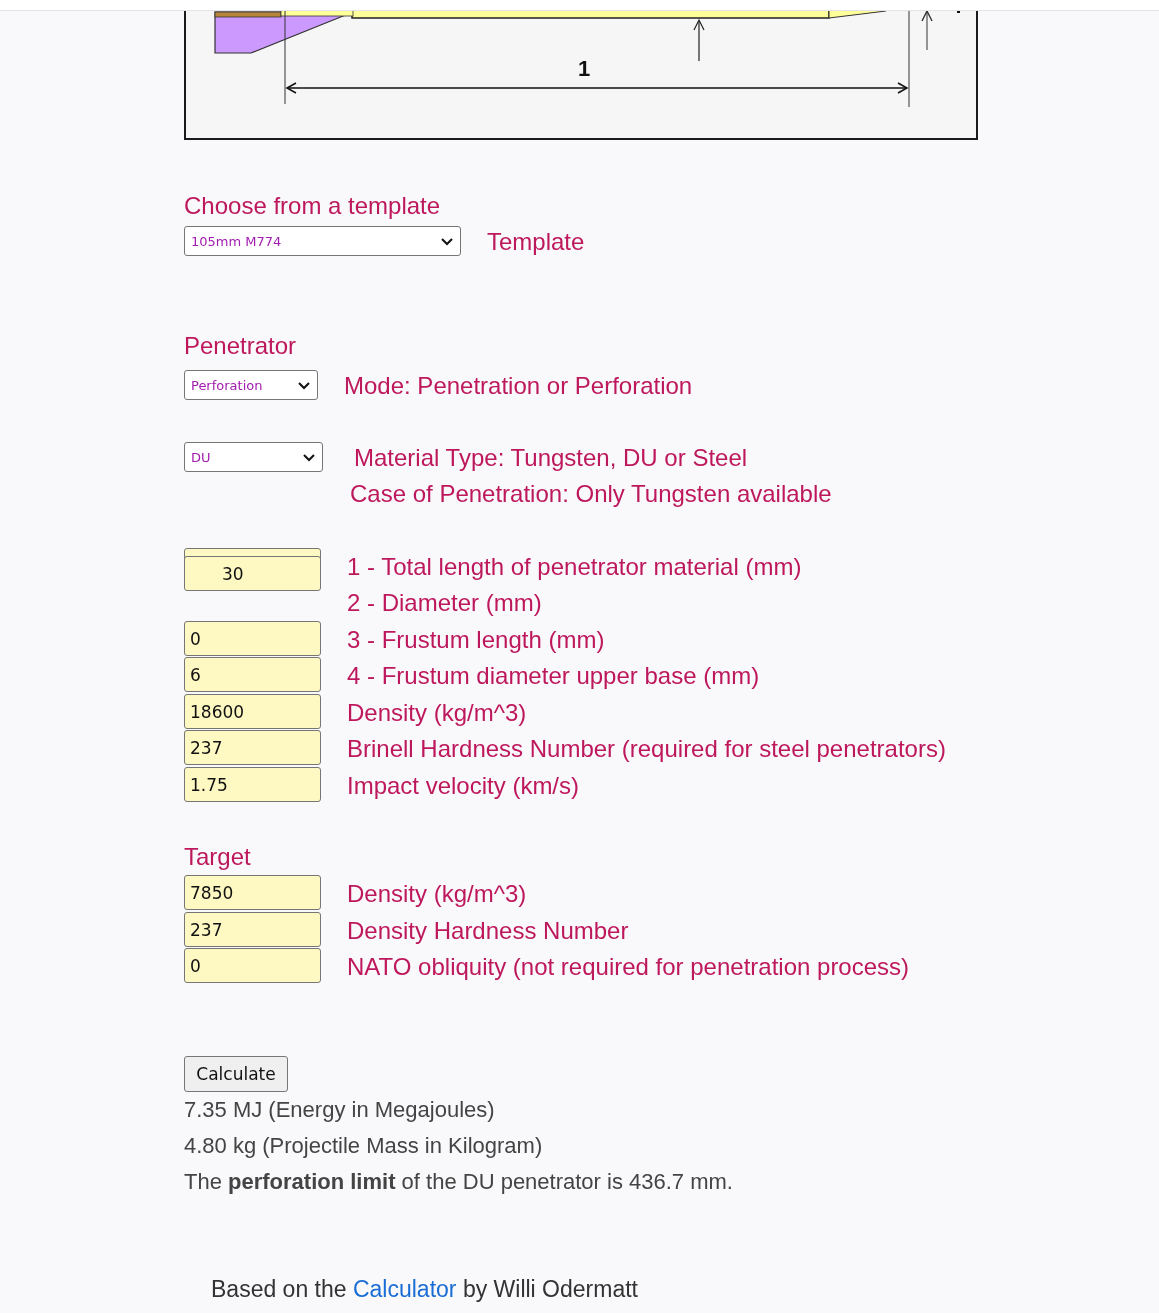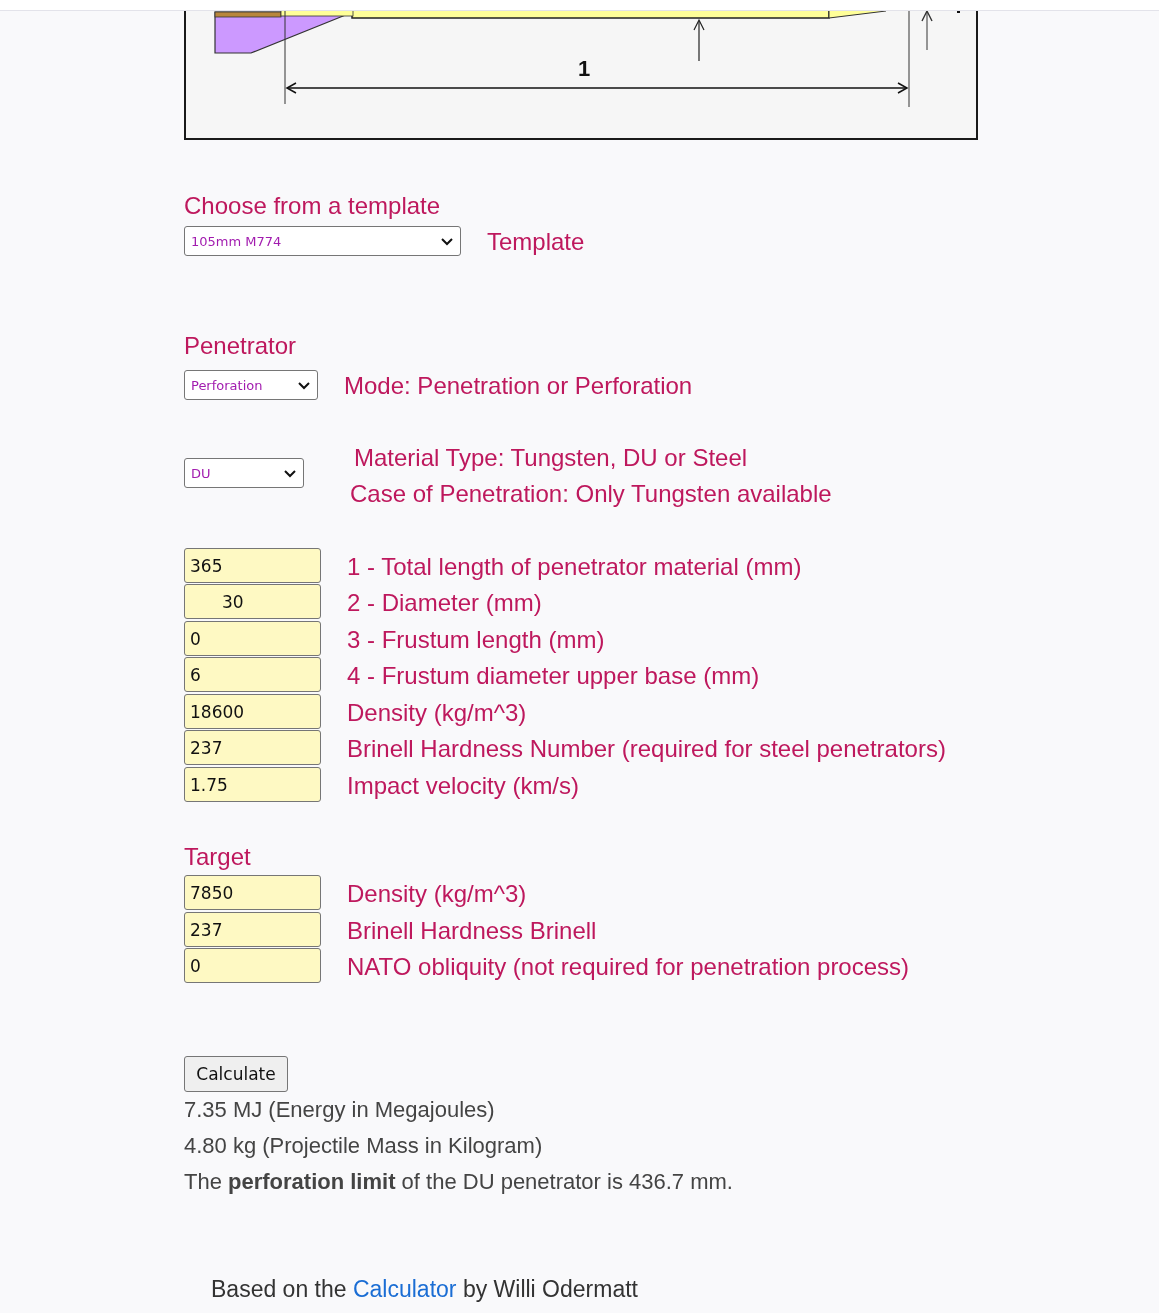--- a/index.html
+++ b/index.html
@@ -93,49 +93,49 @@
 
 <div class="lbl" style="left:184px;top:332px;">Penetrator</div>
 <div class="sel" style="left:184px;top:370px;width:134px;">
   <span>Perforation</span>
   <svg class="chev" viewBox="0 0 14 14">
       <polyline points="2,5 7,10 12,5" fill="none" stroke="#111" stroke-width="2"></polyline>
     </svg>
 </div>
 <div class="lbl" style="left:344px;top:372px;">Mode: Penetration or Perforation</div>
 
-<div class="sel" style="left:184px;top:442px;width:120px;margin-top:16px;">
+<div class="sel" style="left:184px;top:442px;width:139px;">
   <span>DU</span>
   <svg class="chev" viewBox="0 0 14 14">
       <polyline points="2,5 7,10 12,5" fill="none" stroke="#111" stroke-width="2"></polyline>
     </svg>
 </div>
 <div class="lbl" style="left:354px;top:444px;">Material Type: Tungsten, DU or Steel</div>
 <div class="lbl" style="left:350px;top:480px;">Case of Penetration: Only Tungsten available</div>
 
 <div class="inp" style="top:548px;">365</div>
 <div class="lbl" style="left:347px;top:553px;">1 - Total length of penetrator material (mm)</div>
-<div class="inp" style="top:584px;padding-left:37px;">30</div>
+<div class="inp" style="top:556px;padding-left:37px;">30</div>
 <div class="lbl" style="left:347px;top:589px;">2 - Diameter (mm)</div>
 <div class="inp" style="top:621px;">0</div>
 <div class="lbl" style="left:347px;top:626px;">3 - Frustum length (mm)</div>
 <div class="inp" style="top:657px;">6</div>
 <div class="lbl" style="left:347px;top:662px;">4 - Frustum diameter upper base (mm)</div>
 <div class="inp" style="top:694px;">18600</div>
 <div class="lbl" style="left:347px;top:699px;">Density (kg/m^3)</div>
 <div class="inp" style="top:730px;">237</div>
 <div class="lbl" style="left:347px;top:735px;">Brinell Hardness Number (required for steel penetrators)</div>
 <div class="inp" style="top:767px;">1.75</div>
 <div class="lbl" style="left:347px;top:772px;">Impact velocity (km/s)</div>
 
 <div class="lbl" style="left:184px;top:843px;">Target</div>
 <div class="inp" style="top:875px;">7850</div>
 <div class="lbl" style="left:347px;top:880px;">Density (kg/m^3)</div>
 <div class="inp" style="top:912px;">237</div>
-<div class="lbl" style="left:347px;top:917px;">Brinell Hardness Brinell</div>
+<div class="lbl" style="left:347px;top:917px;">Density Hardness Number</div>
 <div class="inp" style="top:948px;">0</div>
 <div class="lbl" style="left:347px;top:953px;">NATO obliquity (not required for penetration process)</div>
 
 <div class="btn">Calculate</div>
 
 <div class="out" style="top:1097px;">7.35 MJ (Energy in Megajoules)</div>
 <div class="out" style="top:1133px;">4.80 kg (Projectile Mass in Kilogram)</div>
 <div class="out" style="top:1169px;"><span>The </span><b>perforation limit</b><span> of the DU penetrator is 436.7 mm.</span></div>
 
 <div class="credit"><span>Based on the </span><a>Calculator</a><span> by Willi Odermatt</span></div>

